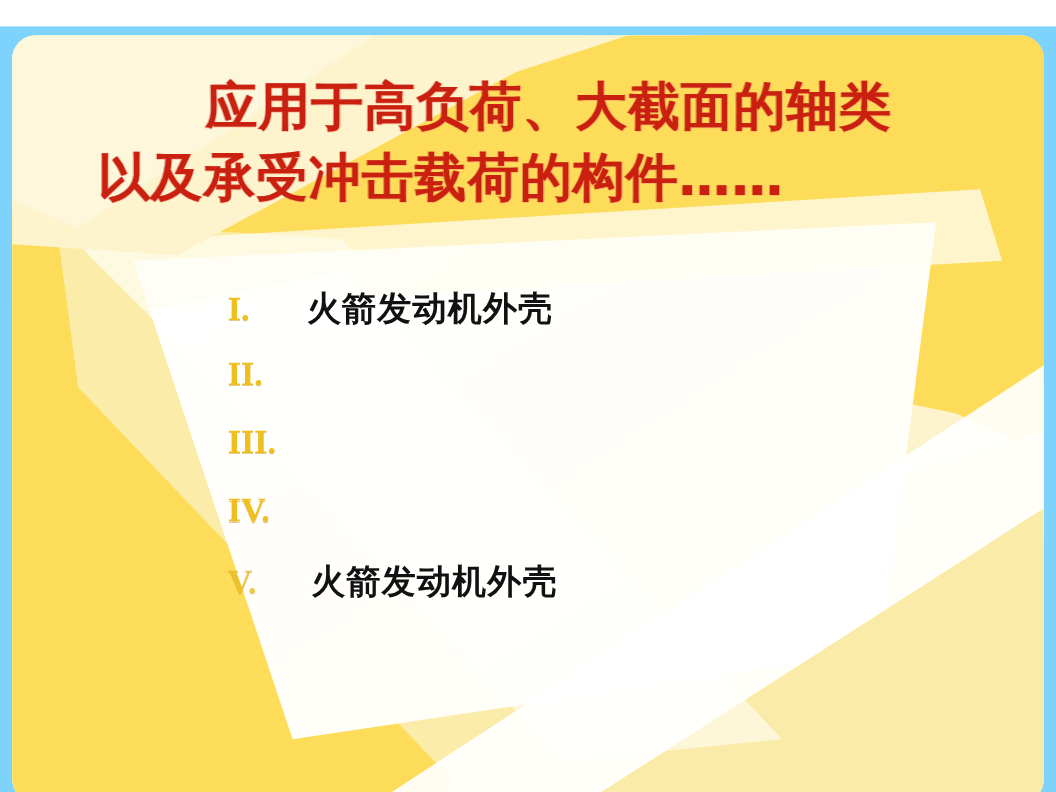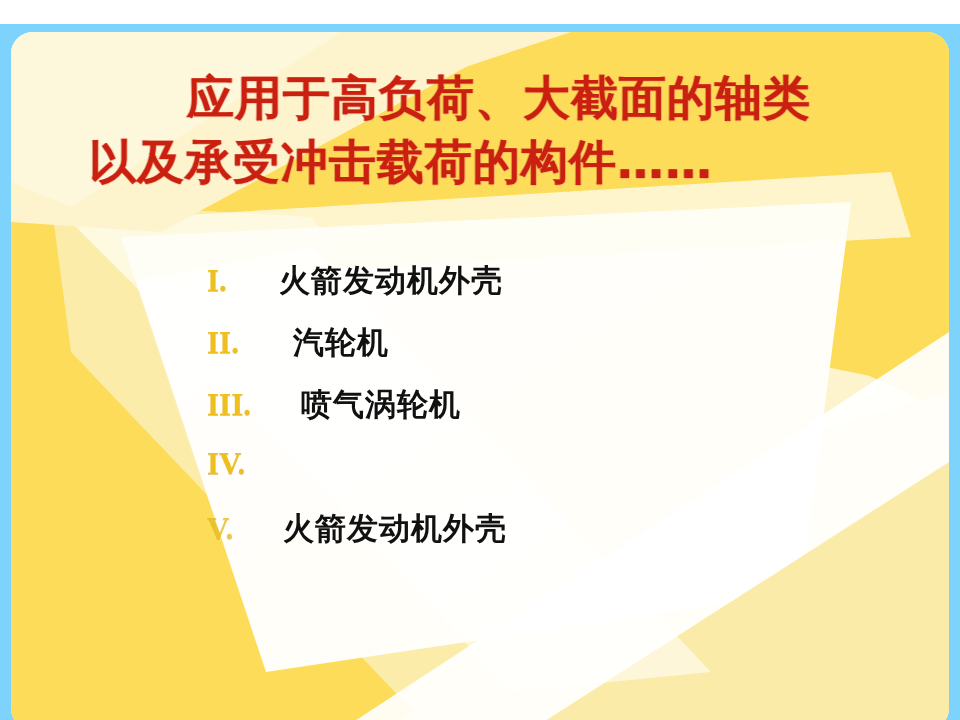--- a/index.html
+++ b/index.html
@@ -158,26 +158,24 @@
 
     <div id="list">
 
       <div class="list-item">
         <span class="numeral">I.</span>
         <span class="item-text ind-0">火箭发动机外壳</span>
       </div>
 
       <div class="list-item">
         <span class="numeral">II.</span>
-        <span class="item-text ind-1">汽轮机</span>
       </div>
 
       <div class="list-item">
         <span class="numeral">III.</span>
-        <span class="item-text ind-2">喷气涡轮机</span>
       </div>
 
       <div class="list-item">
         <span class="numeral">IV.</span>
       </div>
 
       <div class="list-item">
         <span class="numeral faded">V.</span>
         <span class="item-text ind-4">火箭发动机外壳</span>
       </div>

